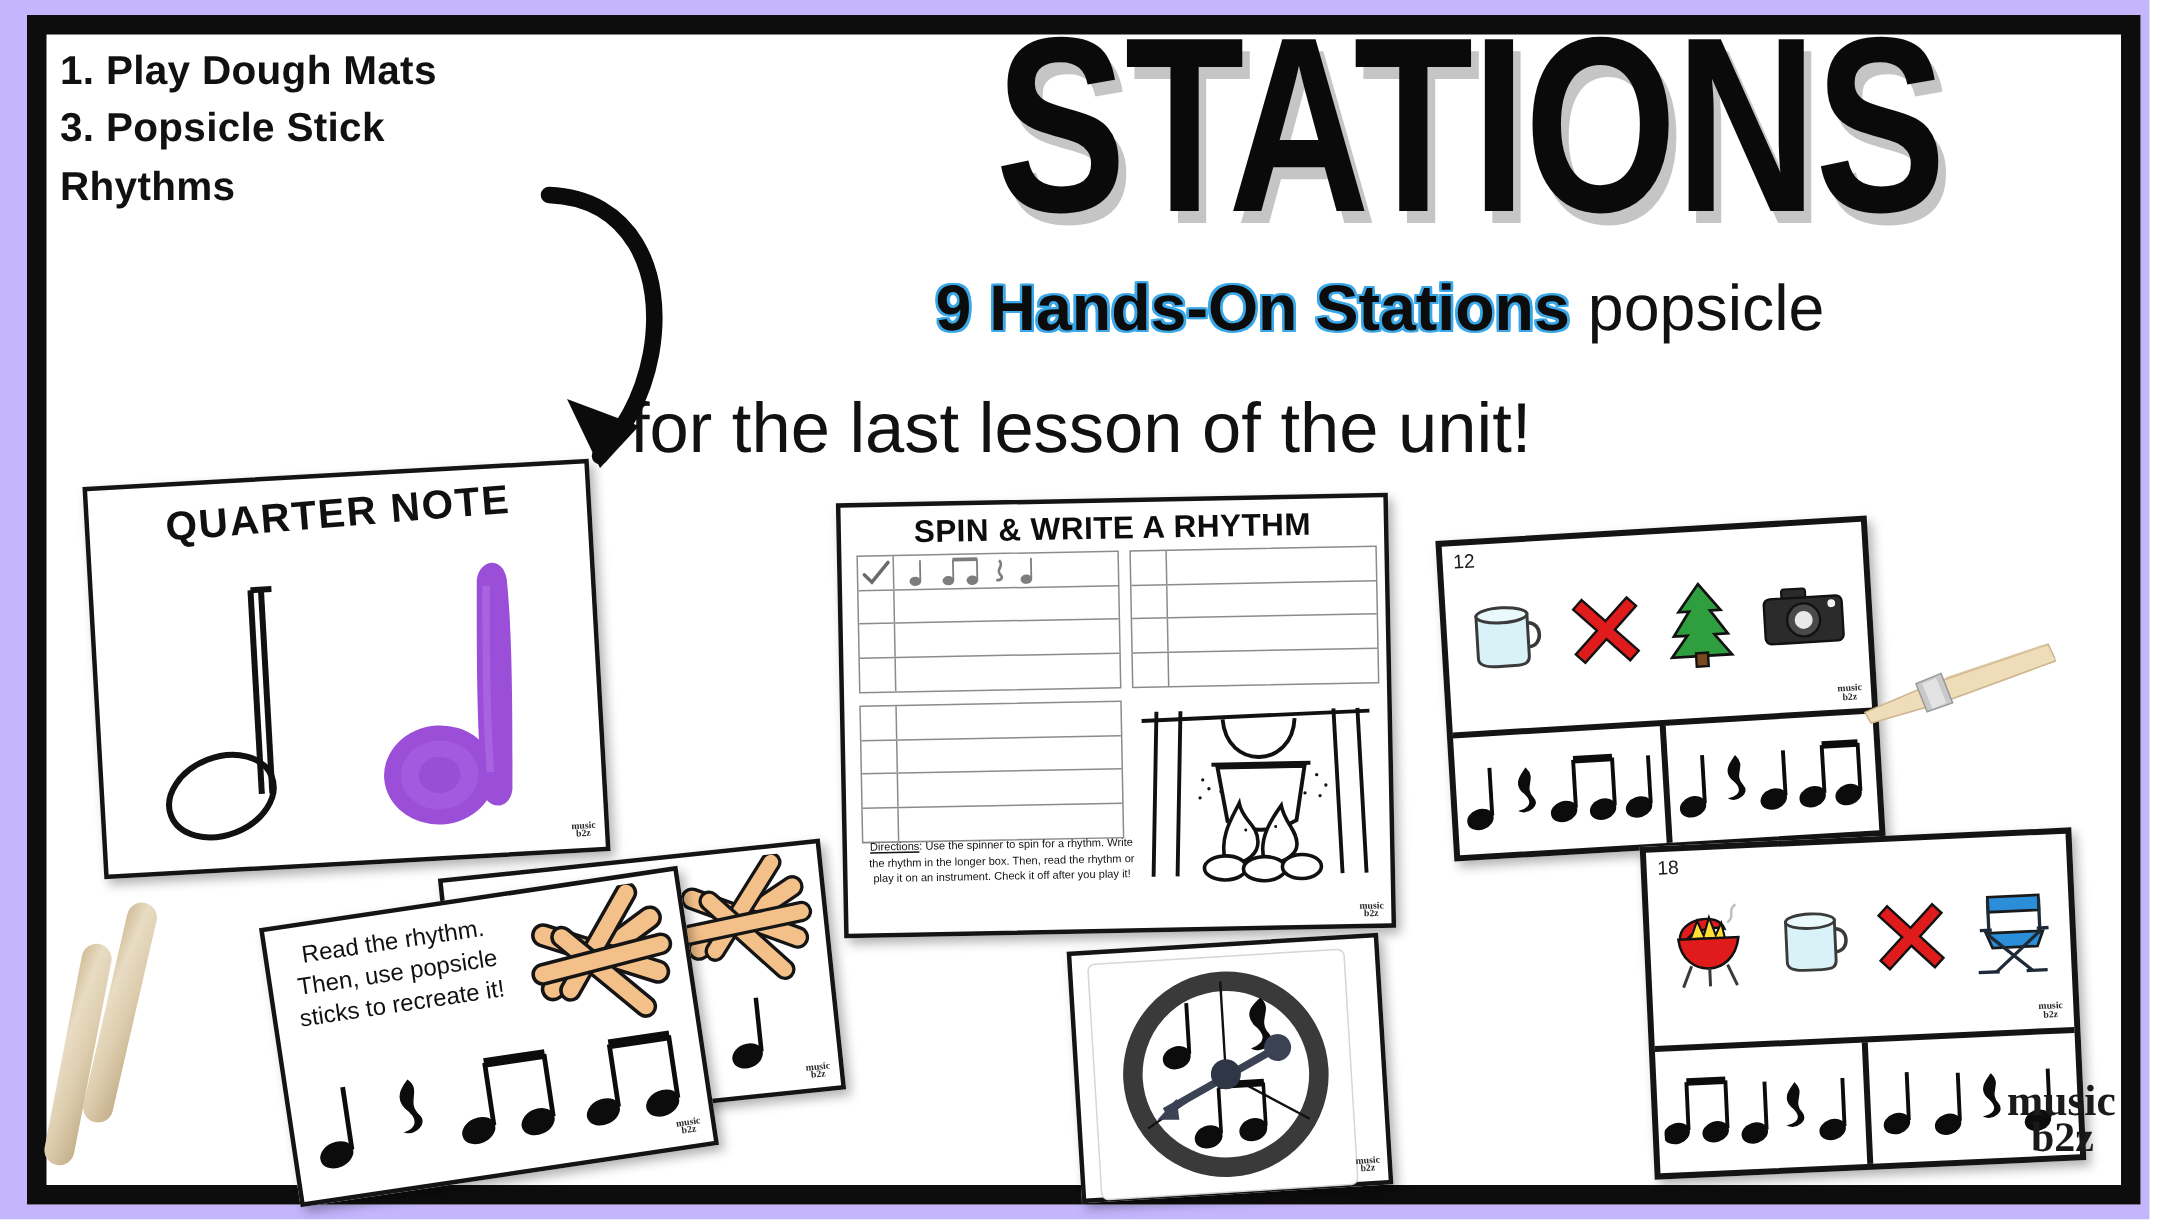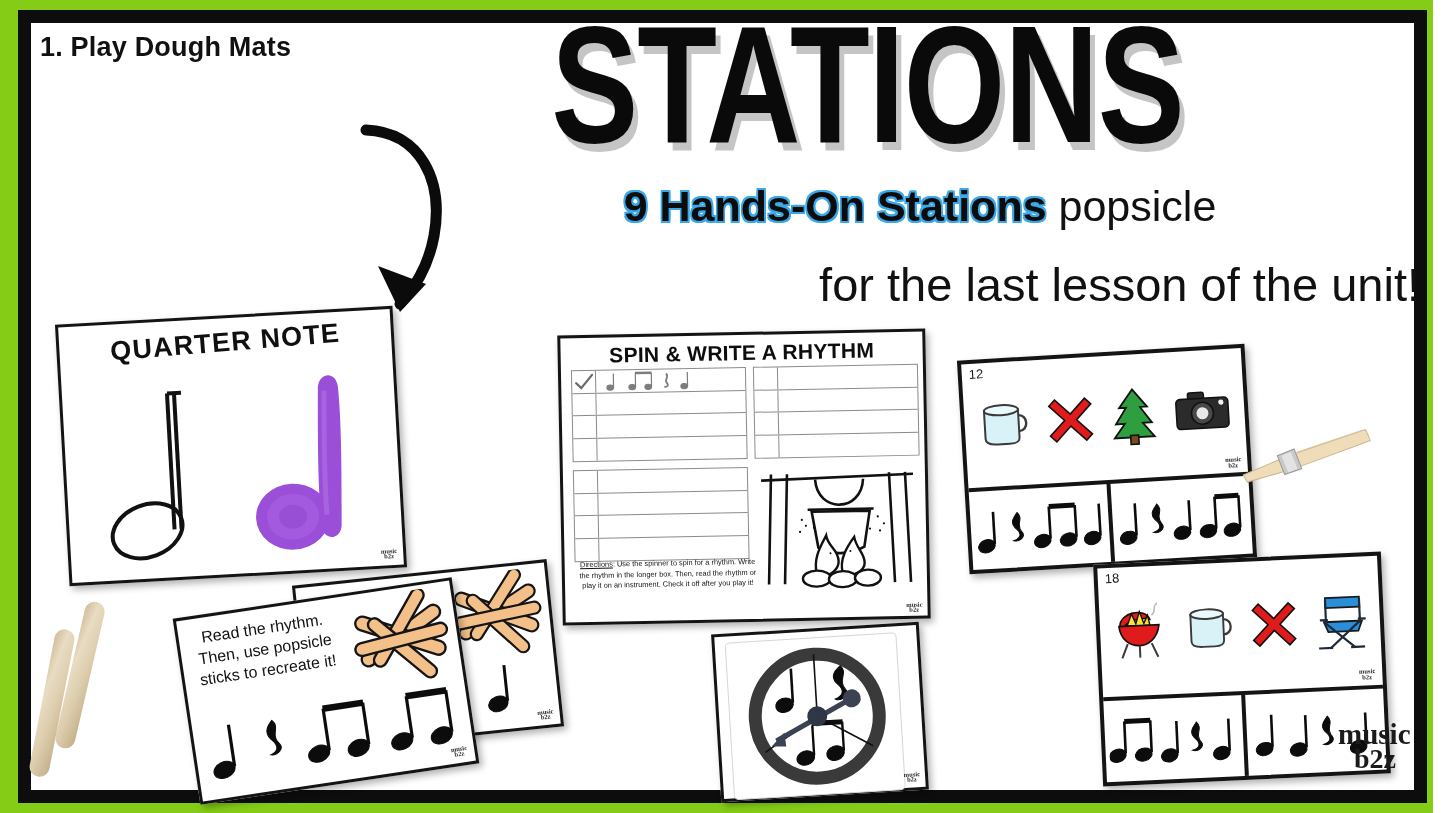--- a/index.html
+++ b/index.html
@@ -5,21 +5,21 @@
   * { box-sizing: border-box; margin: 0; padding: 0; }
   html, body {
     width: 1445px; height: 813px;
     background: #ffffff;
     font-family: "Liberation Sans", sans-serif;
     overflow: hidden;
   }
   #stage {
     position: relative;
     width: 1433px; height: 813px;
-    background: #84cc16;
+    background: #c4b5fd;
   }
   
   .frame-outer {
     position: absolute;
     left: 18px; top: 10px;
     width: 1409px; height: 793px;
     border: 13px solid #0d0d0d;
     background: #ffffff;
   }
 
@@ -44,22 +44,23 @@
   .arrow {
     position: absolute;
     left: 348px; top: 108px;
     width: 140px; height: 215px;
     z-index: 21;
   }
 
   
   .headline {
     position: absolute;
-    left: 560px; top: 8px;
+    left: 540px; top: 8px;
     width: 880px;
+    text-align: center;
     z-index: 20;
   }
   .headline .big {
     display: block;
     font-family: "Liberation Sans", sans-serif;
     font-size: 128px;
     font-weight: bold;
     letter-spacing: -1px;
     color: #0a0a0a;
     line-height: 0.92;
@@ -85,21 +86,21 @@
       -1.6px 0 0 #3aa8e8, 1.6px 0 0 #3aa8e8,
        0 -1.6px 0 #3aa8e8, 0 1.6px 0 #3aa8e8,
       -1.6px -1.6px 0 #3aa8e8, 1.6px 1.6px 0 #3aa8e8,
       -1.6px 1.6px 0 #3aa8e8, 1.6px -1.6px 0 #3aa8e8;
   }
   .sub1 .rest { font-weight: normal; }
   .sub2 {
     position: absolute;
     left: 420px; top: 260px;
     width: 1000px;
-    text-align: right;
+    text-align: left;
     font-size: 47px;
     line-height: 1.05;
     color: #111111;
     z-index: 20;
     white-space: nowrap;
   }
 
   
   .paper {
     position: absolute;
@@ -303,20 +304,22 @@
 </style>
 </head>
 <body>
 
 <div id="stage">
 
   <div class="frame-outer"></div>
 
   <div class="list">
     <span class="list-item">1. Play Dough Mats</span>
+    <span class="list-item">3. Popsicle Stick
+     Rhythms</span>
   </div>
 
   <svg class="arrow" viewBox="0 0 140 215">
     <path d="M18 22 C 72 24, 96 72, 86 128 C 80 160, 66 180, 52 196" fill="none" stroke="#0b0b0b" stroke-width="11" stroke-linecap="round"></path>
     <path d="M52 204 L 30 158 L 78 176 Z" fill="#0b0b0b"></path>
   </svg>
 
   <div class="headline">
     <span class="big">STATIONS</span>
   </div>

